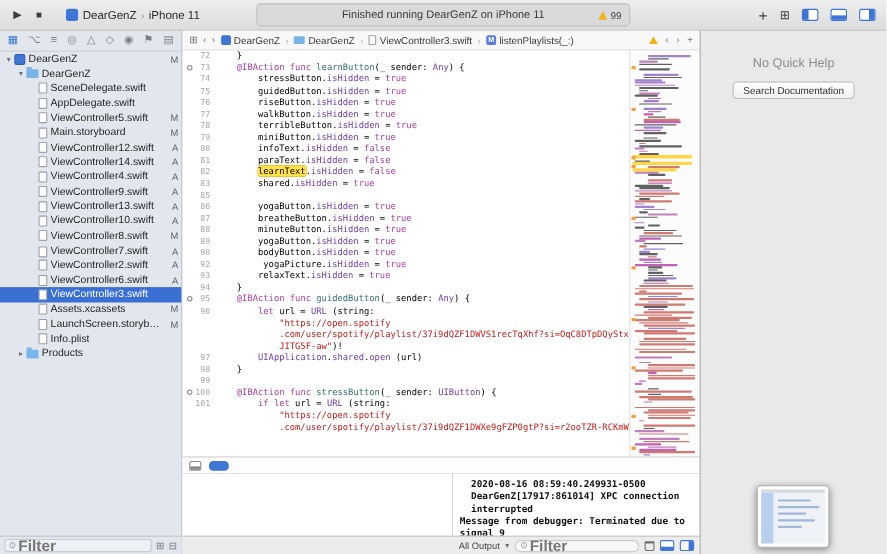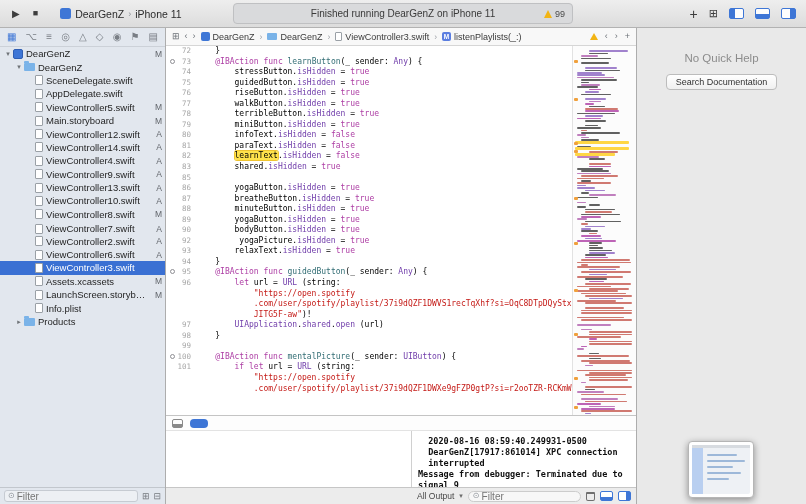--- a/index.html
+++ b/index.html
@@ -42,21 +42,21 @@
   .project-icon{width:10px;height:10px;background:#3e76d6;border-radius:2px;border:1px solid #2f5eb3;}
   .folder-icon{width:11px;height:8px;background:#7ab3e8;border-radius:1px;position:relative;}
   .folder-icon::before{content:"";position:absolute;top:-2px;left:0;width:5px;height:2px;background:#7ab3e8;border-radius:1px 1px 0 0;}
   .file-icon{width:8px;height:10px;background:#fff;border:1px solid #9aa0a6;border-radius:1px;}
   .tree-label{overflow:hidden;text-overflow:ellipsis;}
   .tree-status{margin-left:auto;color:#60646a;font-size:8.5px;width:12px;text-align:right;flex:none;}
   .tree-row.selected .tree-status{color:#fff;}
   .nav-filterbar{position:absolute;bottom:0;left:0;right:0;height:17px;border-top:1px solid #c2c7cd;display:flex;align-items:center;padding:0 4px;gap:4px;background:#e2e7ee;}
   .filter-field{flex:1;height:12px;background:#edf0f4;border:1px solid #c6cbd2;border-radius:3px;display:flex;align-items:center;padding:0 3px;gap:2px;min-width:0;}
   .filter-glyph{font-size:8px;color:#8a8f96;line-height:1;}
-  .filter-input{border:none;background:transparent;font-size:10px;width:100%;outline:none;color:#333;font-family:inherit;min-width:0;}
+  .filter-input{border:none;background:transparent;font-size:14px;width:100%;outline:none;color:#333;font-family:inherit;min-width:0;font-weight:bold;}
   .nav-fb-icon{font-size:9px;color:#75797f;line-height:1;}
 
   
   .editor{position:absolute;top:28px;left:166px;width:470px;bottom:0;background:#fff;}
   .jumpbar{height:18px;background:#f8f8f8;border-bottom:1px solid #d6d6d6;display:flex;align-items:center;padding:0 6px;font-size:9px;color:#3a3a3a;gap:5px;}
   .jb-icon{color:#6d7278;font-size:9px;line-height:1;}
   .crumb{display:flex;align-items:center;gap:3px;white-space:nowrap;}
   .crumb-sep{color:#9a9ea4;font-size:8.5px;}
   .crumb-icon{flex:none;display:flex;align-items:center;justify-content:center;}
   .crumb-app{width:9px;height:9px;background:#3e76d6;border-radius:2px;}
@@ -447,21 +447,21 @@
         <div class="code-line">
           <span class="gutter"><span>98</span></span>
           <span class="code-text"><span>    }</span></span>
         </div>
         <div class="code-line">
           <span class="gutter"><span>99</span></span>
           <span class="code-text"><span></span></span>
         </div>
         <div class="code-line">
           <span class="gutter"><span class="ib-dot"></span><span>100</span></span>
-          <span class="code-text"><span>    </span><span class="c-k">@IBAction</span><span> </span><span class="c-k">func</span><span> </span><span class="c-f">mentalPicture</span><span>(_ sender: </span><span class="c-t">UIButton</span><span>) {</span></span>
+          <span class="code-text"><span>    </span><span class="c-k">@IBAction</span><span> </span><span class="c-k">func</span><span> </span><span class="c-f">stressButton</span><span>(_ sender: </span><span class="c-t">UIButton</span><span>) {</span></span>
         </div>
         <div class="code-line">
           <span class="gutter"><span>101</span></span>
           <span class="code-text"><span>        </span><span class="c-k">if</span><span> </span><span class="c-k">let</span><span> url = </span><span class="c-t">URL</span><span> (string:</span></span>
         </div>
         <div class="code-line">
           <span class="gutter"><span></span></span>
           <span class="code-text"><span>            </span><span class="c-s">"https://open.spotify</span></span>
         </div>
         <div class="code-line">

